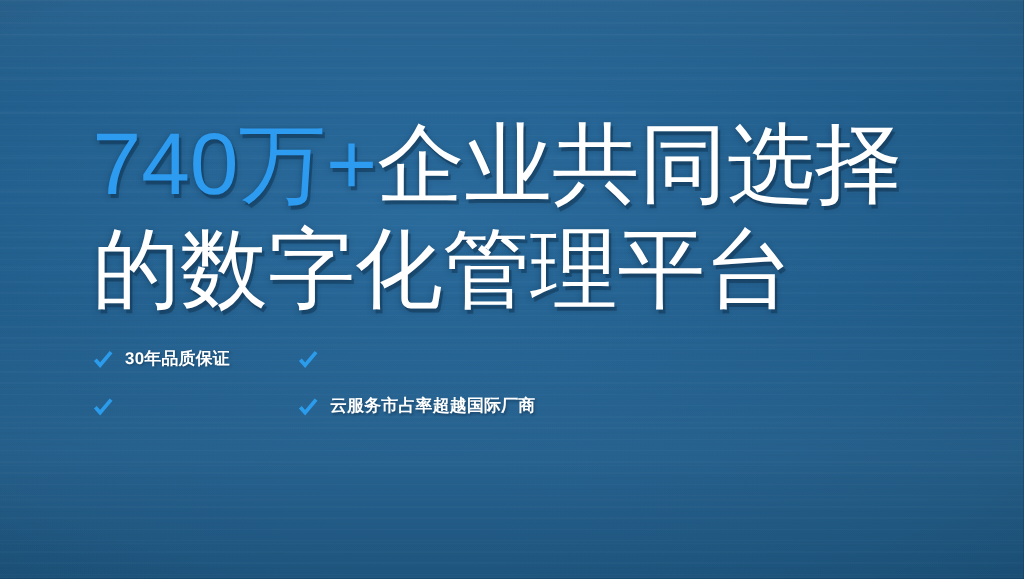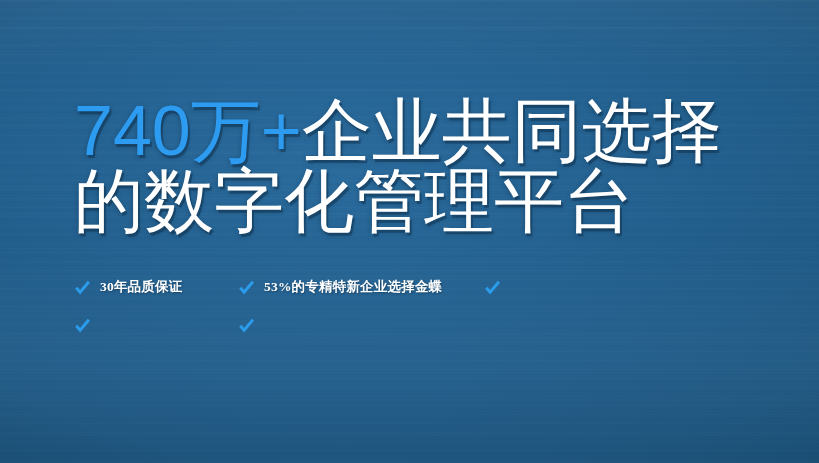--- a/index.html
+++ b/index.html
@@ -88,41 +88,41 @@
   .headline-line {
     font-size: 70px;
     font-weight: 400;
     color: #ffffff;
     text-shadow:
       2px 3px 0 rgba(10,40,65,0.40),
       0 2px 5px rgba(8,32,54,0.35);
     white-space: nowrap;
   }
   .headline-line.line2 {
+    margin-top: 14px;
   }
   .hl-accent {
     color: #2d9bf0;
   }
 
   .bullets {
     position: absolute;
     left: 74px;
     top: 268px;
     width: 700px;
   }
   .bullet-row {
     display: flex;
     align-items: center;
     height: 38px;
   }
   .bullet {
     display: flex;
     align-items: flex-end;
     white-space: nowrap;
-    font-family: Liberation Serif, serif;
   }
   .bullet.col1 { width: 164px; }
   .bullet.col2 { width: 246px; }
   .bullet.col3 { width: 290px; }
 
   .check-icon {
     flex: 0 0 auto;
     width: 17px;
     height: 17px;
     margin-right: 9px;
@@ -156,26 +156,20 @@
 
       <div class="bullet-row">
 
         <div class="bullet col1">
           <svg class="check-icon" viewBox="0 0 24 24">
             <path d="M3.2 12.4 L8.6 18.6 L21 3.8" fill="none" stroke="#2b9ceb" stroke-width="4.2" stroke-linecap="butt" stroke-linejoin="miter"></path>
           </svg>
           <span class="bullet-label">30年品质保证</span>
         </div>
 
-        <div class="bullet col2">
-          <svg class="check-icon" viewBox="0 0 24 24">
-            <path d="M3.2 12.4 L8.6 18.6 L21 3.8" fill="none" stroke="#2b9ceb" stroke-width="4.2" stroke-linecap="butt" stroke-linejoin="miter"></path>
-          </svg>
-          <span class="bullet-label">53%的专精特新企业选择金蝶</span>
-        </div>
 
         <div class="bullet col3">
           <svg class="check-icon" viewBox="0 0 24 24">
             <path d="M3.2 12.4 L8.6 18.6 L21 3.8" fill="none" stroke="#2b9ceb" stroke-width="4.2" stroke-linecap="butt" stroke-linejoin="miter"></path>
           </svg>
         </div>
 
       </div>
 
       <div class="bullet-row">
@@ -183,20 +177,21 @@
         <div class="bullet col1">
           <svg class="check-icon" viewBox="0 0 24 24">
             <path d="M3.2 12.4 L8.6 18.6 L21 3.8" fill="none" stroke="#2b9ceb" stroke-width="4.2" stroke-linecap="butt" stroke-linejoin="miter"></path>
           </svg>
         </div>
 
         <div class="bullet col2">
           <svg class="check-icon" viewBox="0 0 24 24">
             <path d="M3.2 12.4 L8.6 18.6 L21 3.8" fill="none" stroke="#2b9ceb" stroke-width="4.2" stroke-linecap="butt" stroke-linejoin="miter"></path>
           </svg>
+          <span class="bullet-label">云服务市占率超越国际厂商</span>
         </div>
 
 
       </div>
 
     </div>
 
   </div>
 </div>
 

